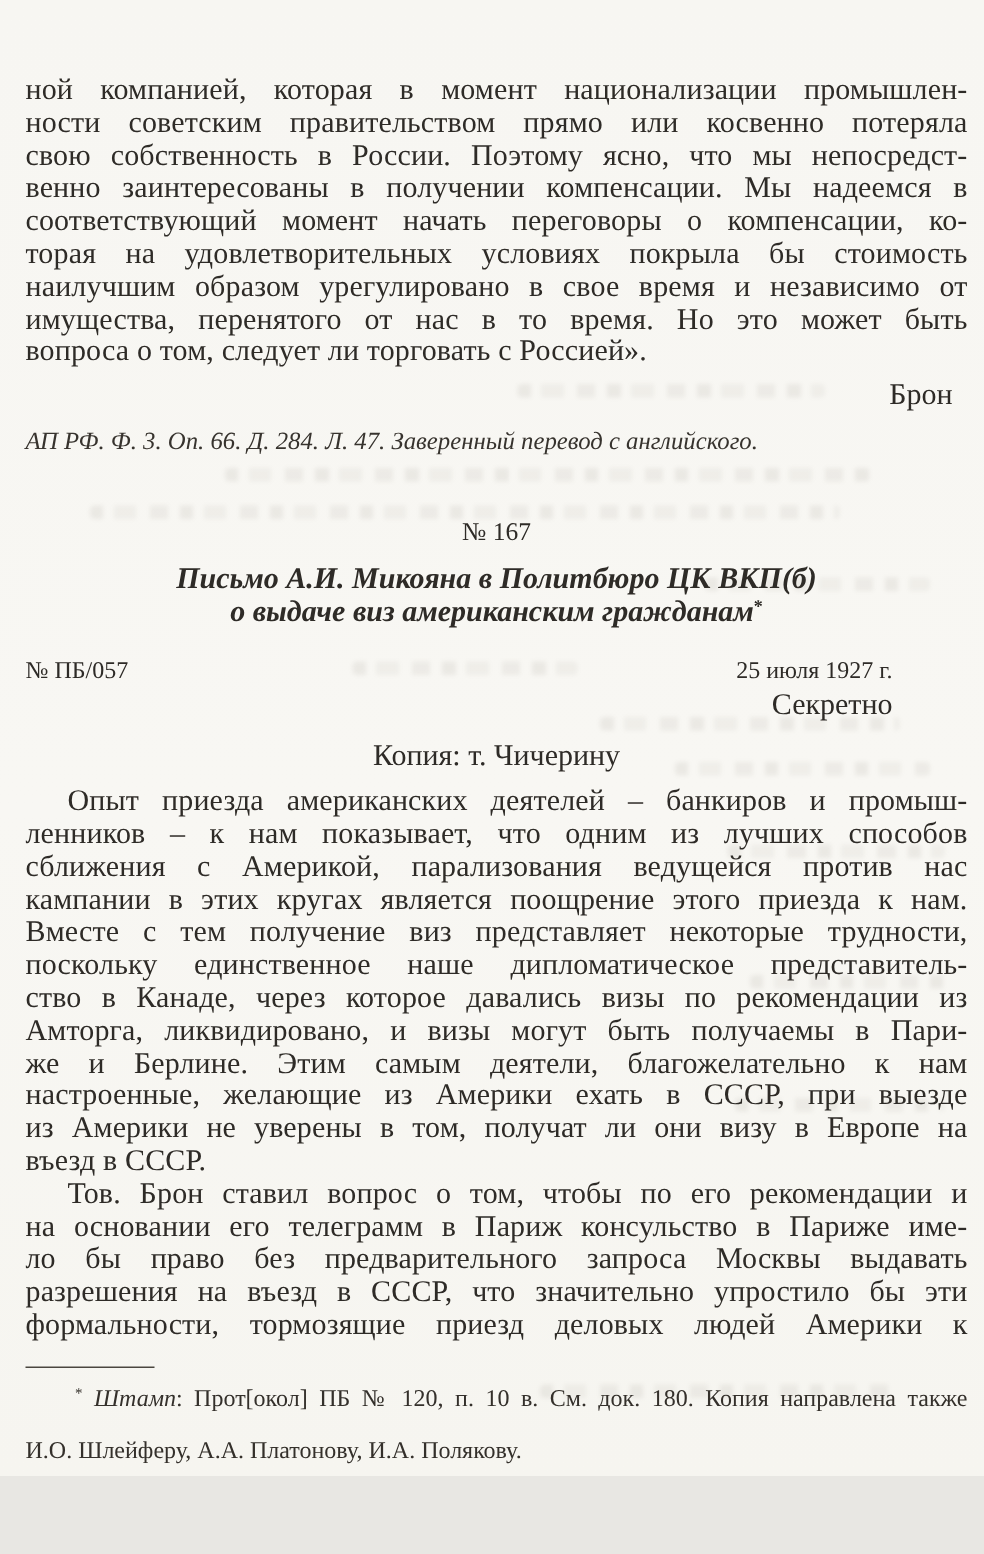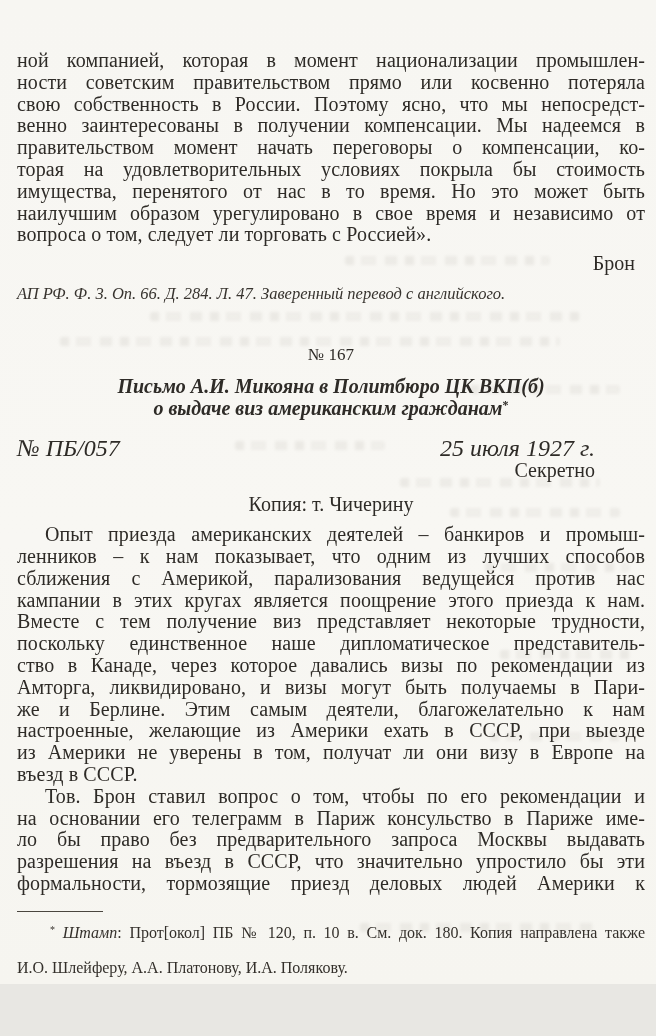--- a/index.html
+++ b/index.html
@@ -73,24 +73,23 @@
   .doc-title sup {
     font-size: 12px;
     font-style: normal;
     vertical-align: 6px;
     line-height: 0;
   }
   .meta-row {
     margin-top: 18px;
     display: flex;
     justify-content: space-between;
-    font-size: 24px;
-    line-height: 22px;
-    height: 22px;
-    font-style: italic;
+    font-size: 16px;
+    line-height: 22px;
+    height: 22px;
   }
   .meta-row .date { margin-right: 50px; }
   .classification {
     font-size: 20px;
     line-height: 22px;
     height: 22px;
     text-align: right;
     padding-right: 50px;
   }
   .addressee {
@@ -165,24 +164,24 @@
     <div class="smudge" style="left:360px; top:923px; width:235px;"></div>
   </div>
 
   <div class="content">
 
     <section>
       <div class="tl jl">ной компанией, которая в момент национализации промышлен-</div>
       <div class="tl jl">ности советским правительством прямо или косвенно потеряла</div>
       <div class="tl jl">свою собственность в России. Поэтому ясно, что мы непосредст-</div>
       <div class="tl jl">венно заинтересованы в получении компенсации. Мы надеемся в</div>
-      <div class="tl jl">правительством момент начать переговоры о компенсации, ко-</div>
+      <div class="tl jl">соответствующий момент начать переговоры о компенсации, ко-</div>
       <div class="tl jl">торая на удовлетворительных условиях покрыла бы стоимость</div>
+      <div class="tl jl">наилучшим образом урегулировано в свое время и независимо от</div>
       <div class="tl jl">имущества, перенятого от нас в то время. Но это может быть</div>
-      <div class="tl jl">наилучшим образом урегулировано в свое время и независимо от</div>
       <div class="tl">вопроса о том, следует ли торговать с Россией».</div>
       <div class="signature">Брон</div>
       <div class="archival">АП РФ. Ф. 3. Оп. 66. Д. 284. Л. 47. Заверенный перевод с английского.</div>
     </section>
 
     <section>
       <h2 class="doc-num">№ 167</h2>
 
       <div class="doc-title">
         <div>Письмо А.И. Микояна в Политбюро ЦК ВКП(б)</div>

